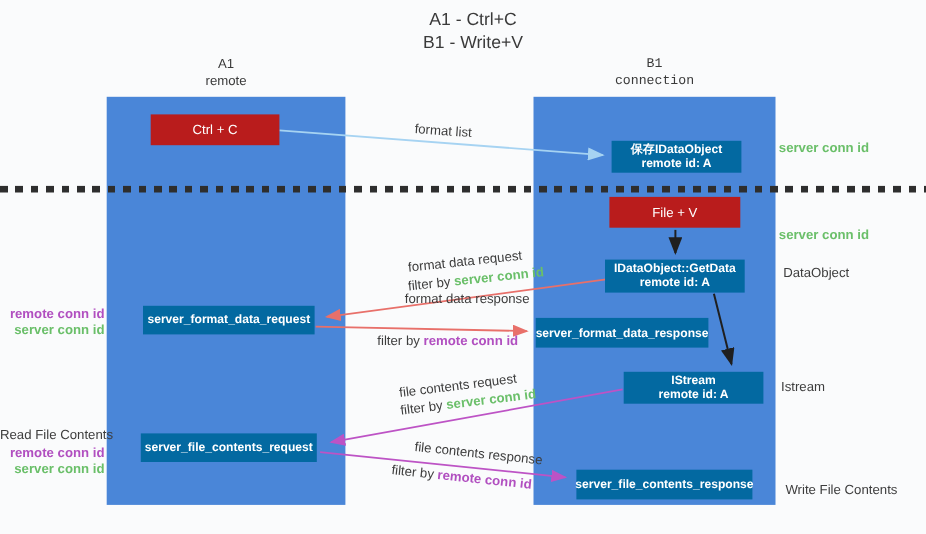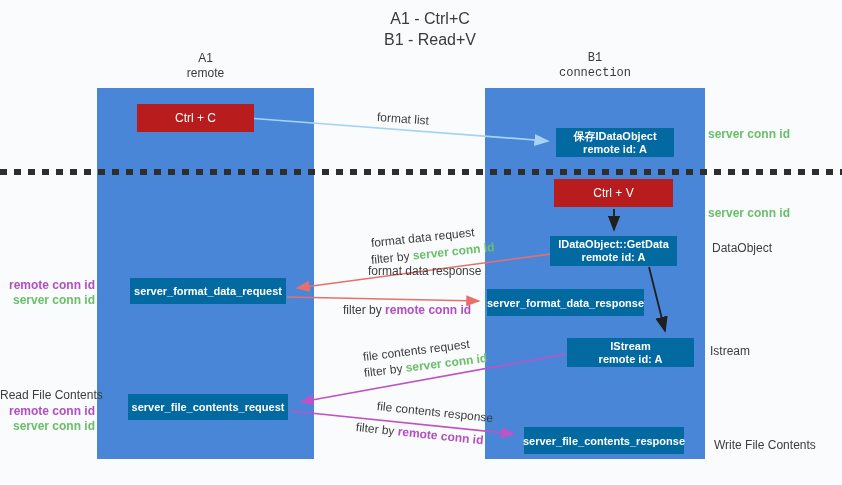--- a/index.html
+++ b/index.html
@@ -55,21 +55,21 @@
   .purple-text{color:#b14fc0;font-weight:bold;}
   .arrows{position:absolute;left:0;top:0;pointer-events:none;}
 </style>
 </head>
 <body>
 
 <div class="canvas">
 
   <div class="title-block">
     <div>A1 - Ctrl+C</div>
-    <div>B1 - Read+V</div>
+    <div>B1 - Write+V</div>
   </div>
 
   <div class="lane-header left">
     <div>A1</div>
     <div>remote</div>
   </div>
   <div class="lane-header right">
     <div>B1</div>
     <div>connection</div>
   </div>
@@ -106,21 +106,21 @@
   <div class="node green" style="left:137px;top:104px;width:117px;height:28px;">
     <span>Ctrl + C</span>
   </div>
 
   <div class="node orange two-line" style="left:556px;top:128px;width:118px;height:29px;">
     <span>保存IDataObject</span>
     <span>remote id: A</span>
   </div>
 
   <div class="node green" style="left:554px;top:179px;width:119px;height:28px;">
-    <span>Ctrl + V</span>
+    <span>File + V</span>
   </div>
 
   <div class="node orange two-line" style="left:550px;top:236px;width:127px;height:30px;">
     <span>IDataObject::GetData</span>
     <span>remote id: A</span>
   </div>
 
   <div class="node orange small" style="left:130px;top:278px;width:156px;height:26px;">
     <span>server_format_data_request</span>
   </div>

